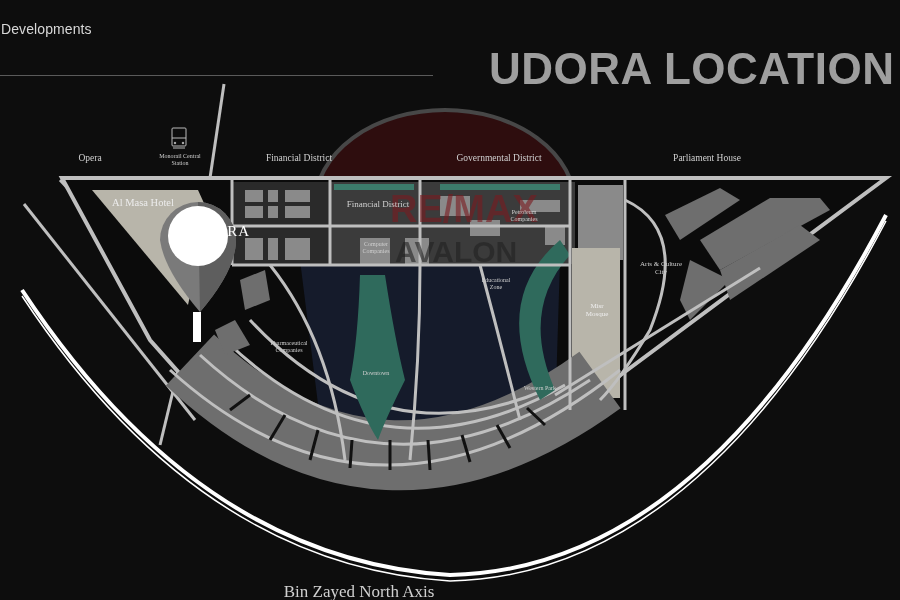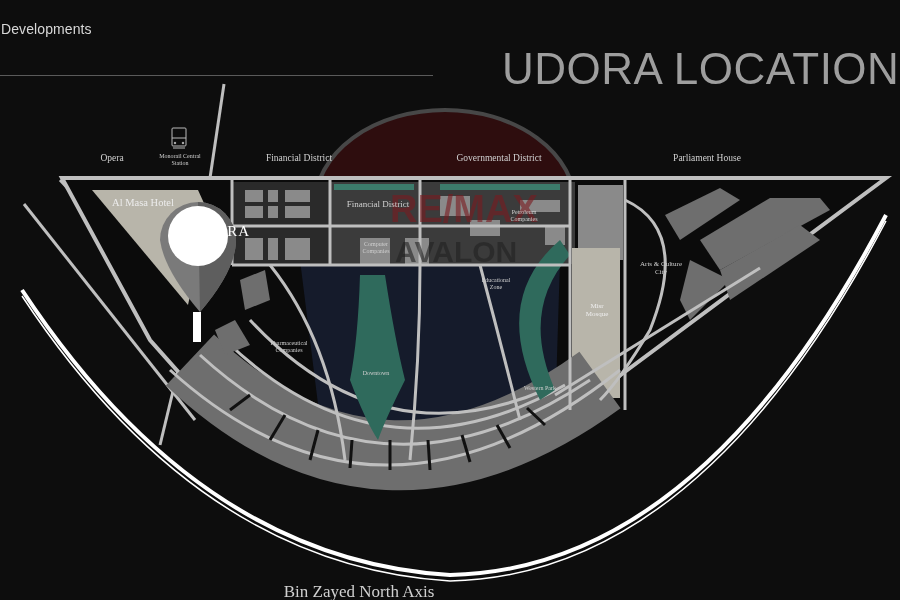--- a/index.html
+++ b/index.html
@@ -12,23 +12,22 @@
   .header-label {
     position: absolute; left: 1px; top: 21px;
     color: #d8d8d8; font-size: 14px; letter-spacing: 0.1px;
   }
   .header-rule {
     position: absolute; left: 0; top: 75px; width: 433px; height: 1px;
     background: #5a5a5a;
   }
   .page-title {
     position: absolute; left: 489px; top: 44px;
-    color: #9e9e9e; font-size: 44px; font-weight: normal; letter-spacing: 0.5px;
+    color: #9e9e9e; font-size: 44px; font-weight: bold; letter-spacing: 0.5px;
     white-space: nowrap;
-    margin-left: 13px;
   }
   svg.map { position: absolute; left: 0; top: 0; }
   .lbl {
     position: absolute; color: #cfcfcf;
     font-family: "Liberation Serif", serif; font-size: 9px;
     white-space: nowrap; transform: translateX(-50%); text-align: center;
     line-height: 1.15;
   }
   .lbl.small { font-size: 6px; }
   .lbl.mid { font-size: 7px; }
@@ -173,21 +172,21 @@
 
   <g opacity="0.6" font-family="Liberation Sans, sans-serif" font-weight="bold">
     <text x="390" y="222" fill="#7a1a1f" font-size="38">RE/MAX</text>
     <text x="395" y="262" fill="#222" font-size="30">AVALON</text>
   </g>
 </svg>
 
 <div class="hotel-lbl">Al Masa Hotel</div>
 <div class="pin-text">UDORA</div>
 
-<div class="lbl top" style="left:112px; top:153px;text-align:center;">Opera</div>
+<div class="lbl top" style="left:90px; top:153px;text-align:center;">Opera</div>
 <div class="lbl small" style="left:180px; top:153px; width:48px; white-space:normal;">Monorail Central Station</div>
 <div class="lbl top" style="left:299px; top:153px;text-align:center;">Financial District</div>
 <div class="lbl top" style="left:499px; top:153px;">Governmental District</div>
 <div class="lbl top" style="left:690px; top:153px;margin-left:17px;">Parliament House</div>
 
 <div class="lbl" style="left:378px; top:199px; font-size:9px;">Financial District</div>
 <div class="lbl small" style="left:524px; top:209px; width:40px; white-space:normal;">Petroleum Companies</div>
 <div class="lbl small" style="left:376px; top:241px; width:40px; white-space:normal;">Computer Companies</div>
 <div class="lbl small" style="left:496px; top:277px; width:40px; white-space:normal;">Educational Zone</div>
 <div class="lbl small" style="left:289px; top:340px; width:60px; white-space:normal;">Pharmaceutical Companies</div>

